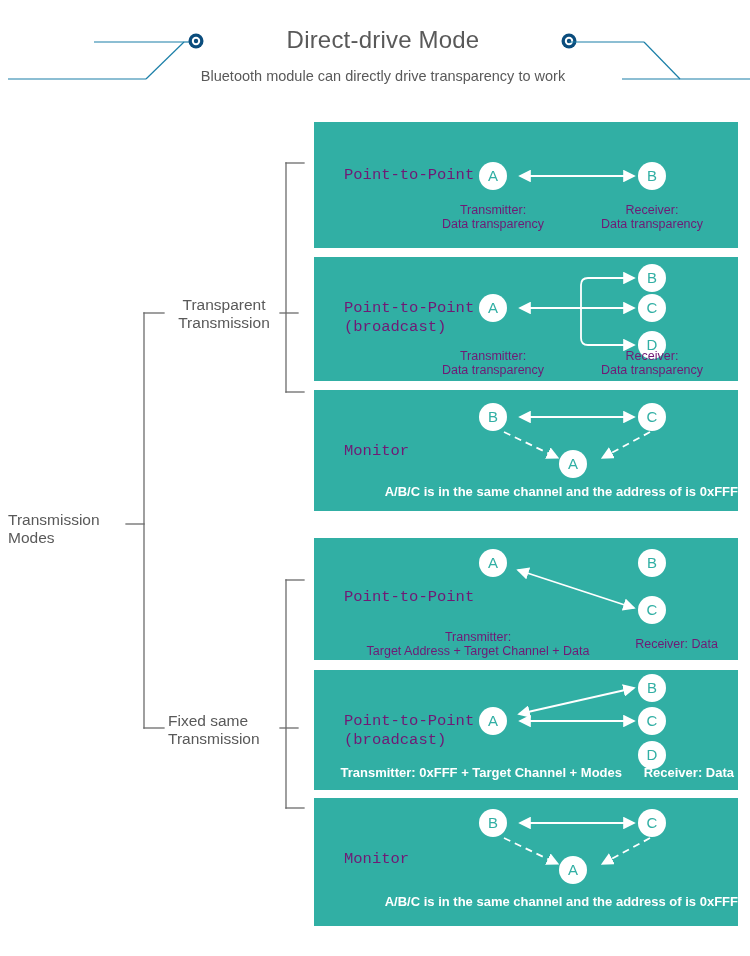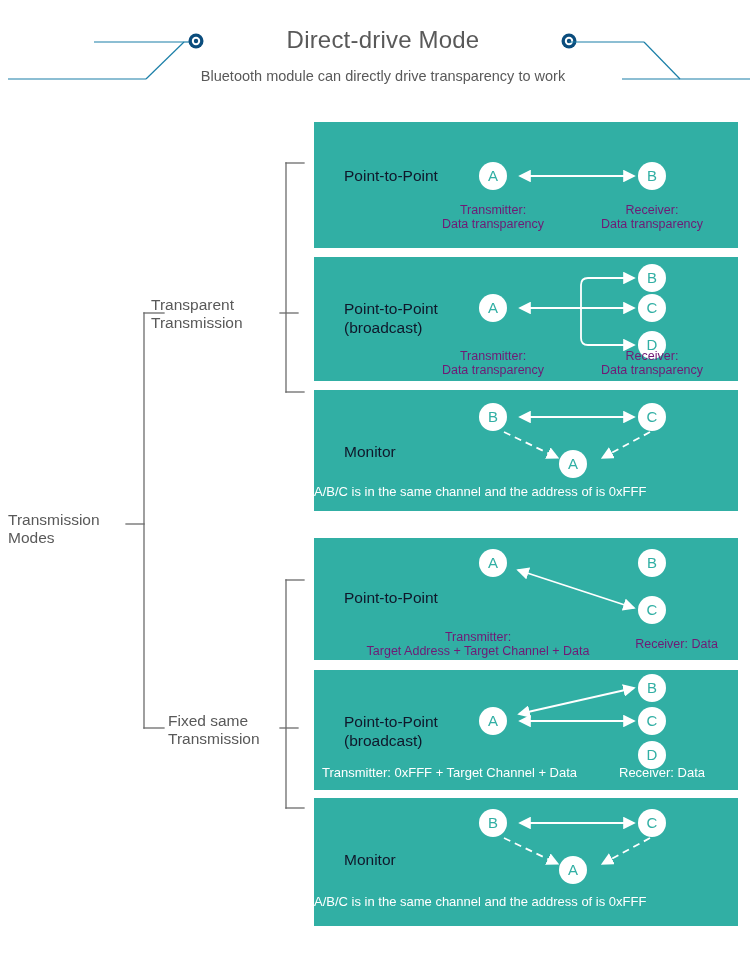--- a/index.html
+++ b/index.html
@@ -28,41 +28,42 @@
   }
 
   
   .tree{position:absolute;left:0;top:110px;width:306px;height:846px;}
   .tree svg{position:absolute;left:0;top:0;}
   .tree-label{
     position:absolute;font-size:15.5px;color:#595959;line-height:18px;
     white-space:pre-line;
   }
   .lbl-root{left:0px;top:401px;width:118px;text-align:left;}
-  .lbl-g1{left:143px;top:186px;width:112px;text-align:left;}
+  .lbl-g1{left:160px;top:186px;width:112px;text-align:center;}
   .lbl-g2{left:160px;top:602px;width:112px;text-align:left;}
 
   
   .block{
     position:absolute;left:306px;width:424px;
     background:#31afa4;
     color:#ffffff;
   }
   .block svg{position:absolute;left:0;top:0;overflow:visible;}
   .b-title{
-    position:absolute;font-size:15.5px;color:#0f172a;line-height:19px;
+    position:absolute;font-size:15.5px;color:#701a75;line-height:19px;
     white-space:pre-line;
+    font-family:Liberation Mono, monospace;
   }
   .cap{
     position:absolute;font-size:12.5px;color:#701a75;line-height:14px;
     text-align:center;white-space:pre-line;
   }
   .cap-wide{
     position:absolute;font-size:13px;color:#ffffff;line-height:15px;
-    text-align:left;white-space:nowrap;
+    text-align:right;white-space:nowrap;font-weight:bold;
   }
   .node{
     position:absolute;width:28px;height:28px;border-radius:50%;
     background:#ffffff;color:#31afa4;
     font-size:15px;line-height:28px;text-align:center;
     font-family:"Liberation Sans", sans-serif;
   }
 </style>
 </head>
 <body>
@@ -245,21 +246,21 @@
       <line x1="205" y1="44" x2="320" y2="18" stroke="#ffffff" stroke-width="1.8" marker-start="url(#ah5l)" marker-end="url(#ah5r)"></line>
 
       <line x1="206" y1="51" x2="320" y2="51" stroke="#ffffff" stroke-width="1.8" marker-start="url(#ah5l)" marker-end="url(#ah5r)"></line>
     </svg>
     <div class="b-title" style="left:30px;top:42px;">Point-to-Point
 (broadcast)</div>
     <div class="node" style="left:165px;top:37px;">A</div>
     <div class="node" style="left:324px;top:4px;">B</div>
     <div class="node" style="left:324px;top:37px;">C</div>
     <div class="node" style="left:324px;top:71px;">D</div>
-    <div class="cap-wide" style="left:8px;top:95px;width:300px;">Transmitter: 0xFFF + Target Channel + Data</div>
+    <div class="cap-wide" style="left:8px;top:95px;width:300px;">Transmitter: 0xFFF + Target Channel + Modes</div>
     <div class="cap-wide" style="left:305px;top:95px;width:115px;">Receiver: Data</div>
   </div>
 
   <div class="block" style="top:798px;height:128px;">
     <svg width="424" height="128" viewBox="0 0 424 128">
       <defs>
         <marker id="ah6r" markerWidth="7" markerHeight="7" refX="6" refY="3.5" orient="auto">
           <path d="M0,0 L7,3.5 L0,7 z" fill="#ffffff"></path>
         </marker>
         <marker id="ah6l" markerWidth="7" markerHeight="7" refX="1" refY="3.5" orient="auto">

